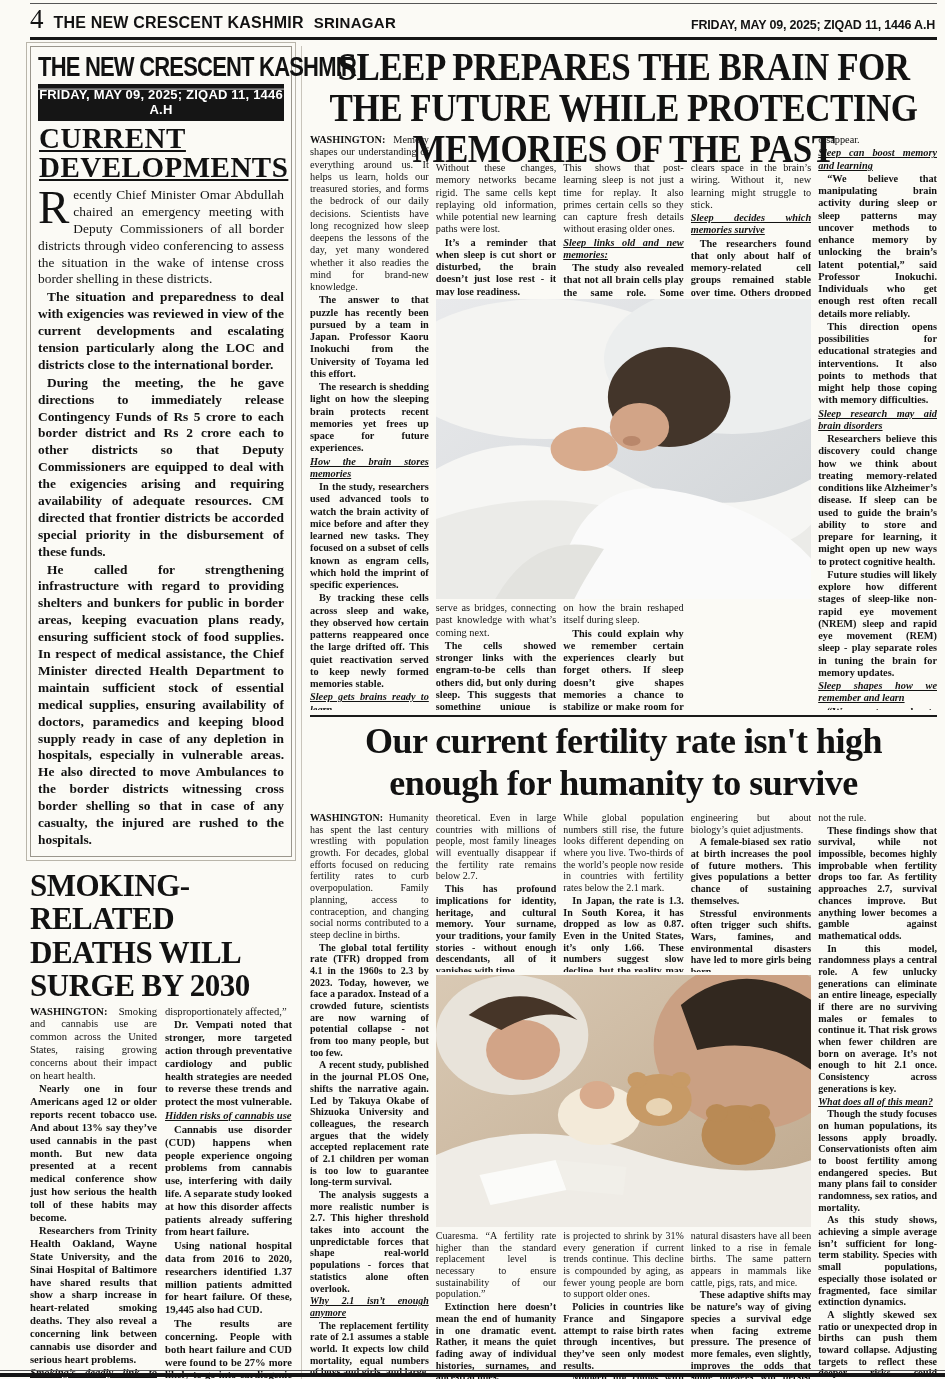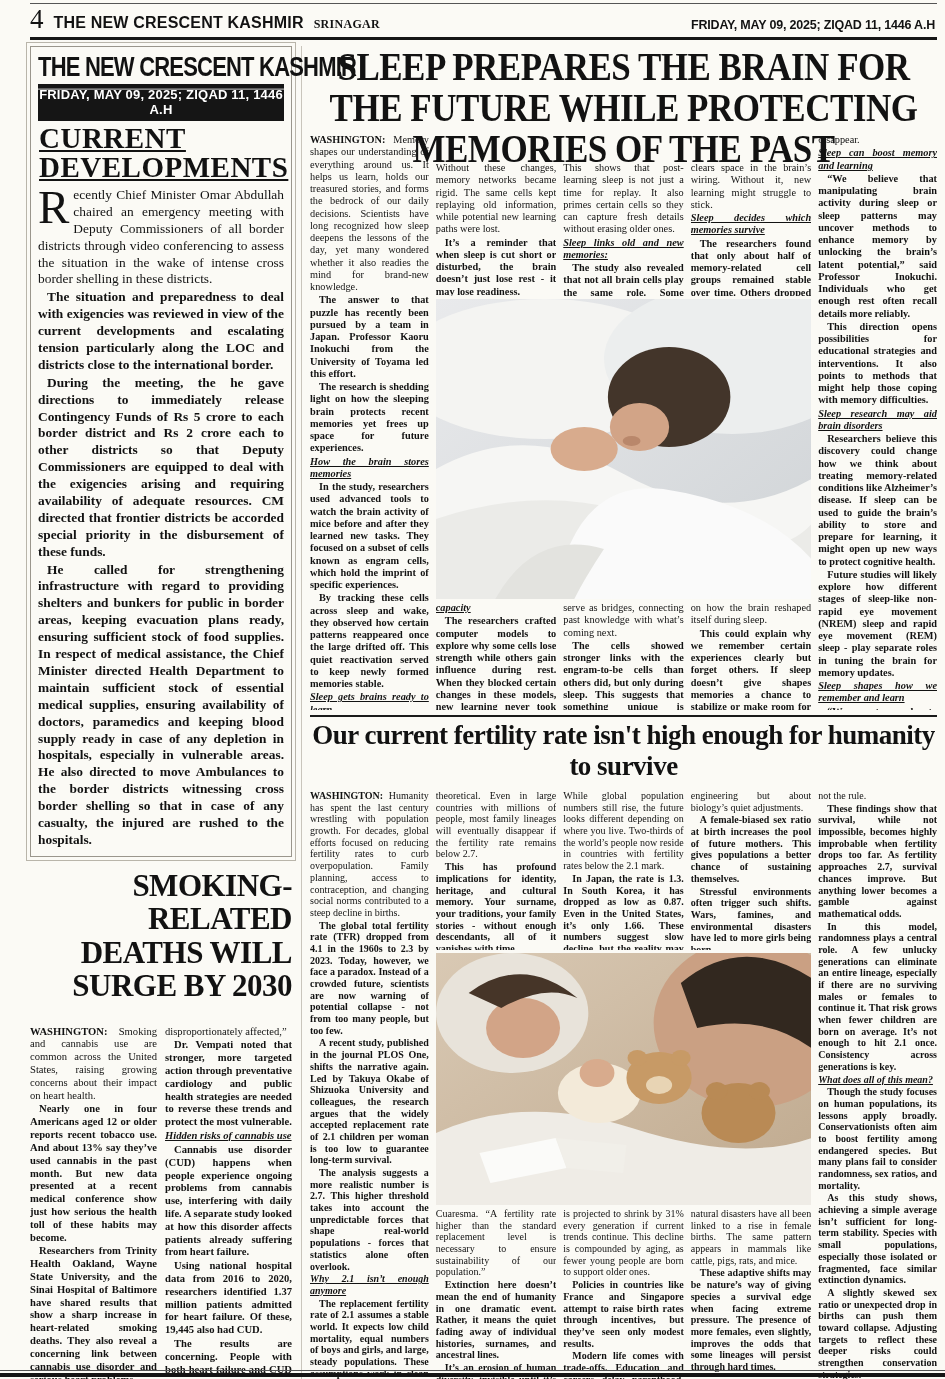--- a/index.html
+++ b/index.html
@@ -4,40 +4,40 @@
 <style>
   html,body{margin:0;padding:0;background:#8a8a8a;}
   .page{position:relative;width:945px;height:1379px;margin:0 auto;background:#fbfaf5;color:#121212;
         font-family:"Liberation Serif",serif;box-sizing:border-box;padding:3px 8px 0 30px;overflow:hidden;}
   
   .hdr{display:flex;align-items:flex-end;justify-content:space-between;border-top:1px solid #555;
        padding:5px 2px 5px 0;}
   .hdr-left{display:flex;align-items:baseline;gap:10px;}
   .pageno{font-size:27px;line-height:20px;font-family:"Liberation Serif",serif;}
   .paper{font-family:"Liberation Sans",sans-serif;font-weight:700;font-size:16px;letter-spacing:.2px;}
-  .city{font-family:Liberation Serif, serif;font-weight:700;font-size:12px;letter-spacing:.3px;text-align:center;}
+  .city{font-family:Liberation Sans, sans-serif;font-weight:700;font-size:15px;letter-spacing:.3px;text-align:center;}
   .hdr-date{font-family:"Liberation Sans",sans-serif;font-weight:700;font-size:12.5px;letter-spacing:-.2px;}
   .hdr-rule{height:3px;background:#161616;margin-bottom:6px;}
   
   .content{display:grid;grid-template-columns:262px 1fr;gap:9px;}
   .main-art{border-left:1px solid #c9c5bc;padding-left:8px;min-width:0;}
   
   .mastbox{border:1px solid #9a968c;box-shadow:0 0 0 3px #fbfaf5,0 0 0 4px #b9b5aa;padding:4px 7px 6px;background:#fbfaf5;}
   .mast-title{font-family:"Liberation Sans",sans-serif;font-weight:700;font-size:22px;letter-spacing:-.8px;
               text-align:center;white-space:nowrap;transform:scaleY(1.25);transform-origin:top;height:30px;
               border-bottom:1px solid #aaa;}
   .mast-datebar{background:#151515;color:#fff;font-family:"Liberation Sans",sans-serif;font-weight:700;
                 font-size:13px;text-align:center;padding:3px 0 4px;margin:2px 0 3px;letter-spacing:.2px;}
   .ed-head{font-weight:700;font-size:29px;margin:2px 1px 5px;text-align:justify;text-align-last:justify;
            letter-spacing:.5px;line-height:1.0;text-decoration:underline;}
   .ed-body{font-size:13.4px;line-height:1.26;text-align:justify;}
   .ed-body p{margin:0 0 2px;}
   .dropcap{float:left;font-size:47px;line-height:37px;padding:2px 4px 0 0;}
   
-  .smoke-head{font-weight:700;font-size:31px;line-height:1.08;text-align:right;margin:12px 0 23px;letter-spacing:-.5px;}
+  .smoke-head{font-weight:700;font-size:31px;line-height:1.08;text-align:left;margin:12px 0 3px;letter-spacing:-.5px;}
   .twocol{display:grid;grid-template-columns:1fr 1fr;gap:8px;font-size:10.6px;line-height:1.21;text-align:justify;}
   
   .col{min-width:0;overflow:hidden;}
   .col p{margin:0 0 1px;}
   .b-p{text-indent:9px;font-weight:bold;}
   .b-p0{text-indent:0;}
   .b-h{font-style:italic;font-weight:700;text-decoration:underline;text-indent:0;}
   .b-lead b{font-weight:700;}
   
   .sleep-head{font-weight:700;font-size:35px;line-height:1.06;text-align:center;margin:0 0 6px;letter-spacing:-.5px;
@@ -46,21 +46,21 @@
         height:576px;overflow:hidden;}
   .mid{display:flex;flex-direction:column;min-width:0;}
   .mid-top,.mid-bot{display:grid;grid-template-columns:1fr 1fr 1fr;gap:7px;}
   .sleep .mid-top{height:134px;overflow:hidden;margin-top:28px;}
   .photo{margin:3px 0;overflow:hidden;}
   .photo svg{display:block;width:100%;height:100%;}
   .sleep-photo{height:300px;}
   .mid-bot{flex:1;overflow:hidden;}
   .art-rule{height:2px;background:#1a1a1a;margin:5px 0 3px;}
   
-  .fert-head{font-weight:700;font-size:27px;text-align:center;margin:2px 0 8px;letter-spacing:-.5px;}
+  .fert-head{font-weight:700;font-size:36px;text-align:center;margin:2px 0 8px;letter-spacing:-.5px;}
   .fert .five{font-size:10px;line-height:1.17;height:640px;}
   .fert .mid-top{height:160px;overflow:hidden;}
   .family-photo{height:252px;}
   
   .bottom-rule{position:absolute;left:0;right:0;bottom:2px;height:4px;background:#141414;}
   .bottom-thin{position:absolute;left:0;right:0;bottom:8px;height:1px;background:#555;}
 </style>
 </head>
 <body>
 
@@ -160,24 +160,20 @@
                 <path d="M0 220 Q 120 180 230 225 T 380 225 L380 300 L0 300 Z" fill="#ebebe8"></path>
                 <ellipse cx="236" cy="98" rx="62" ry="50" fill="#43352a"></ellipse>
                 <ellipse cx="206" cy="128" rx="30" ry="24" fill="#d2a487"></ellipse>
                 <ellipse cx="198" cy="142" rx="9" ry="5" fill="#b9876b"></ellipse>
                 <ellipse cx="150" cy="150" rx="34" ry="22" fill="#d8ab8d"></ellipse>
                 <path d="M120 300 Q 140 180 230 190 Q 330 205 380 260 L380 300 Z" fill="#fafafa"></path>
                 <path d="M60 300 Q 100 230 170 250 Q 150 280 140 300 Z" fill="#e3e3df"></path>
               </svg>
             </figure>
             <div class="mid-bot">
-              <div class="col">
-                  <p class="b-h">capacity</p>
-                  <p class="b-p">The researchers crafted computer models to explore why some cells lose strength while others gain influence during rest. When they blocked certain changes in these models, new learning never took hold.</p>
-                </div>
               <div class="col">
                   <p class="b-p0">serve as bridges, connecting past knowledge with what’s coming next.</p>
                   <p class="b-p">The cells showed stronger links with the engram-to-be cells than others did, but only during sleep. This suggests that something unique is happening at night that</p>
                 </div>
               <div class="col">
                   <p class="b-p0">on how the brain reshaped itself during sleep.</p>
                   <p class="b-p">This could explain why we remember certain experiences clearly but forget others. If sleep doesn’t give shapes memories a chance to stabilize or make room for new ones, they may quietly</p>
                 </div>
             </div>
           </div>

